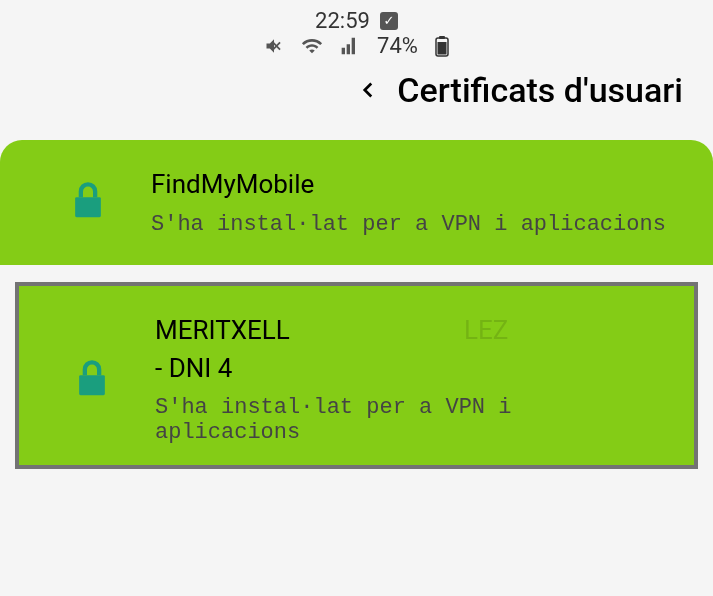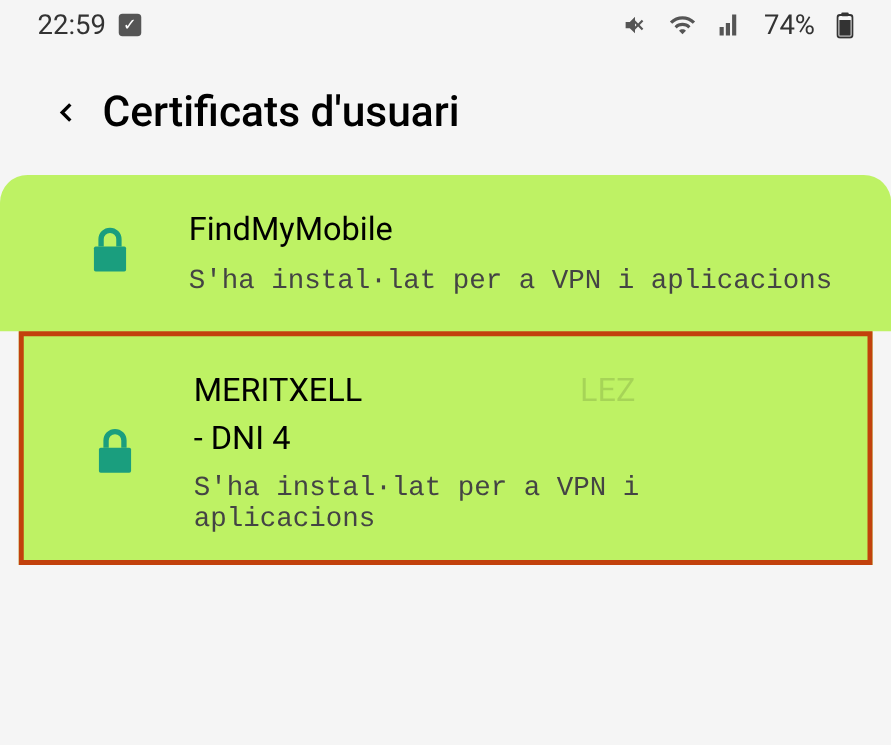--- a/index.html
+++ b/index.html
@@ -13,20 +13,21 @@
       background: #f5f5f5;
       font-family: -apple-system, BlinkMacSystemFont, 'Segoe UI', Roboto, sans-serif;
       overflow: hidden;
     }
     .status-bar {
       display: flex;
       justify-content: space-between;
       align-items: center;
       padding: 8px 30px;
       height: 40px;
+      flex-direction: column;
     }
     .status-left {
       display: flex;
       align-items: center;
       gap: 10px;
     }
     .status-right {
       display: flex;
       align-items: center;
       gap: 17px;
@@ -53,44 +54,45 @@
     }
     .battery-text {
       font-size: 22px;
       color: #333;
     }
     .header {
       display: flex;
       align-items: center;
       padding: 30px 30px 20px 40px;
       gap: 16px;
+      justify-content: flex-end;
     }
     .back-arrow {
       cursor: pointer;
       display: flex;
       align-items: center;
     }
     .header-title {
       font-size: 34px;
       font-weight: 500;
       color: #000;
     }
     .content {
       padding: 10px 0 0 0;
     }
     .cert-item {
       display: flex;
       align-items: center;
       padding: 28px 40px 28px 70px;
-      background: #bef264;
+      background: #84cc16;
       gap: 45px;
     }
     .cert-item.highlighted {
-      border: 4px solid #c2410c;
-      margin: 0 15px;
+      border: 4px solid #737373;
+      margin: 17px 15px;
       padding: 28px 25px 20px 55px;
     }
     .cert-item-top {
       border-radius: 22px 22px 0 0;
     }
     .lock-icon {
       flex-shrink: 0;
     }
     .cert-text {
       display: flex;

